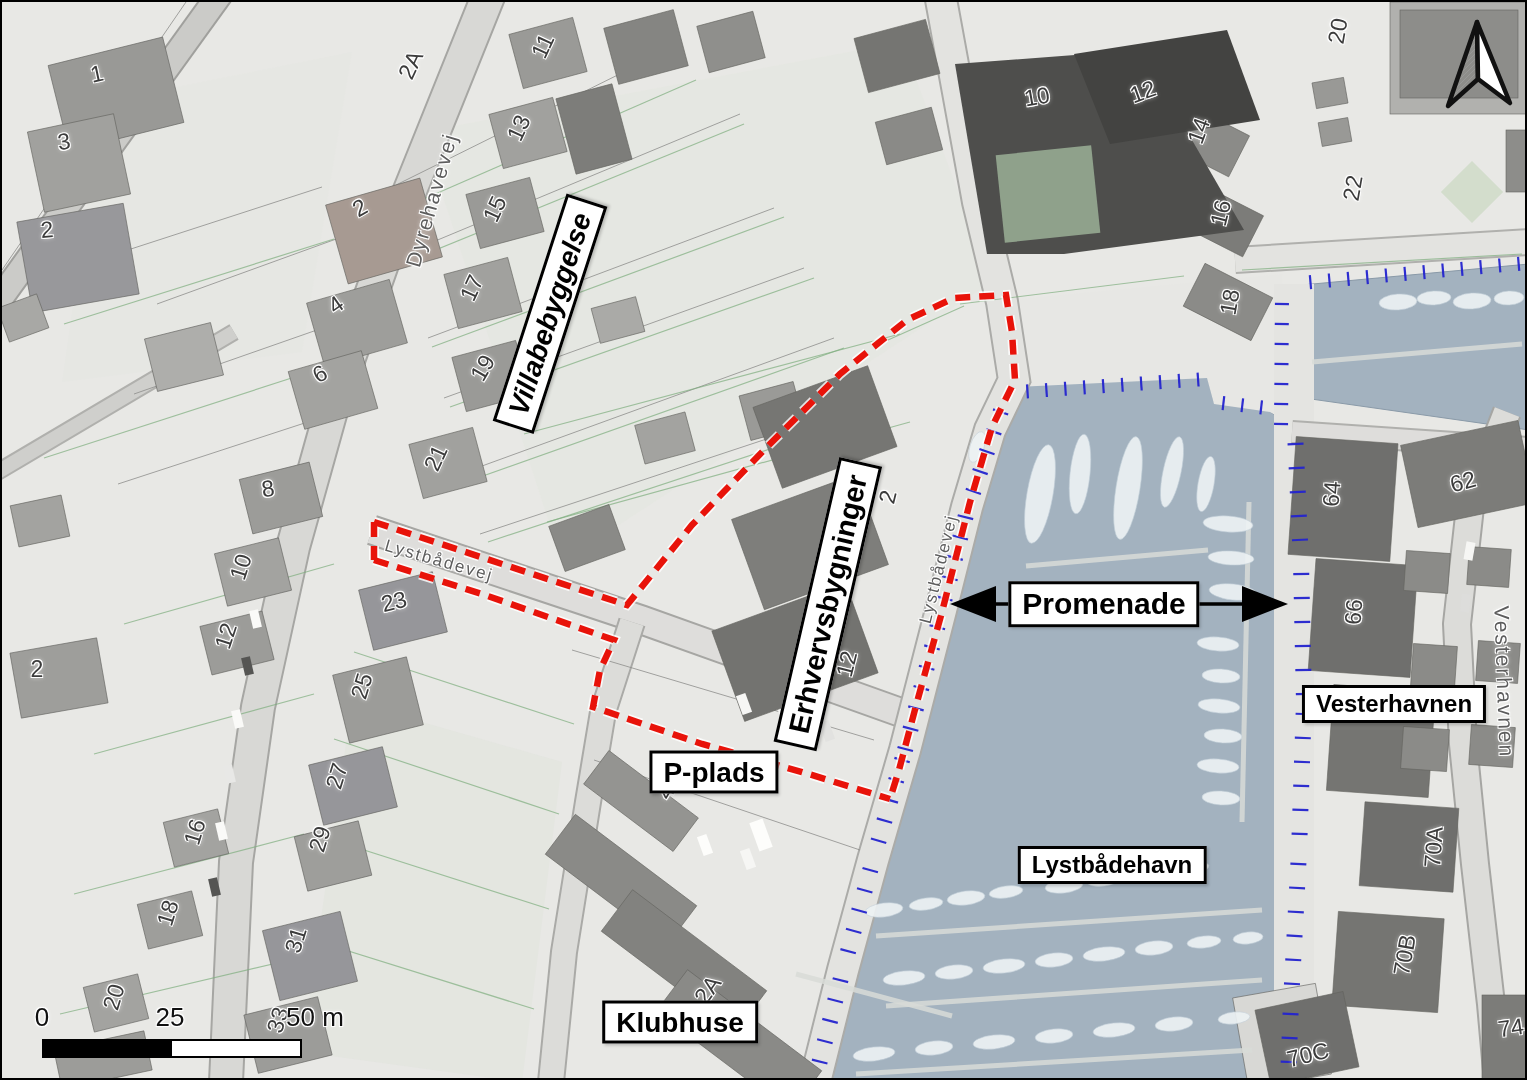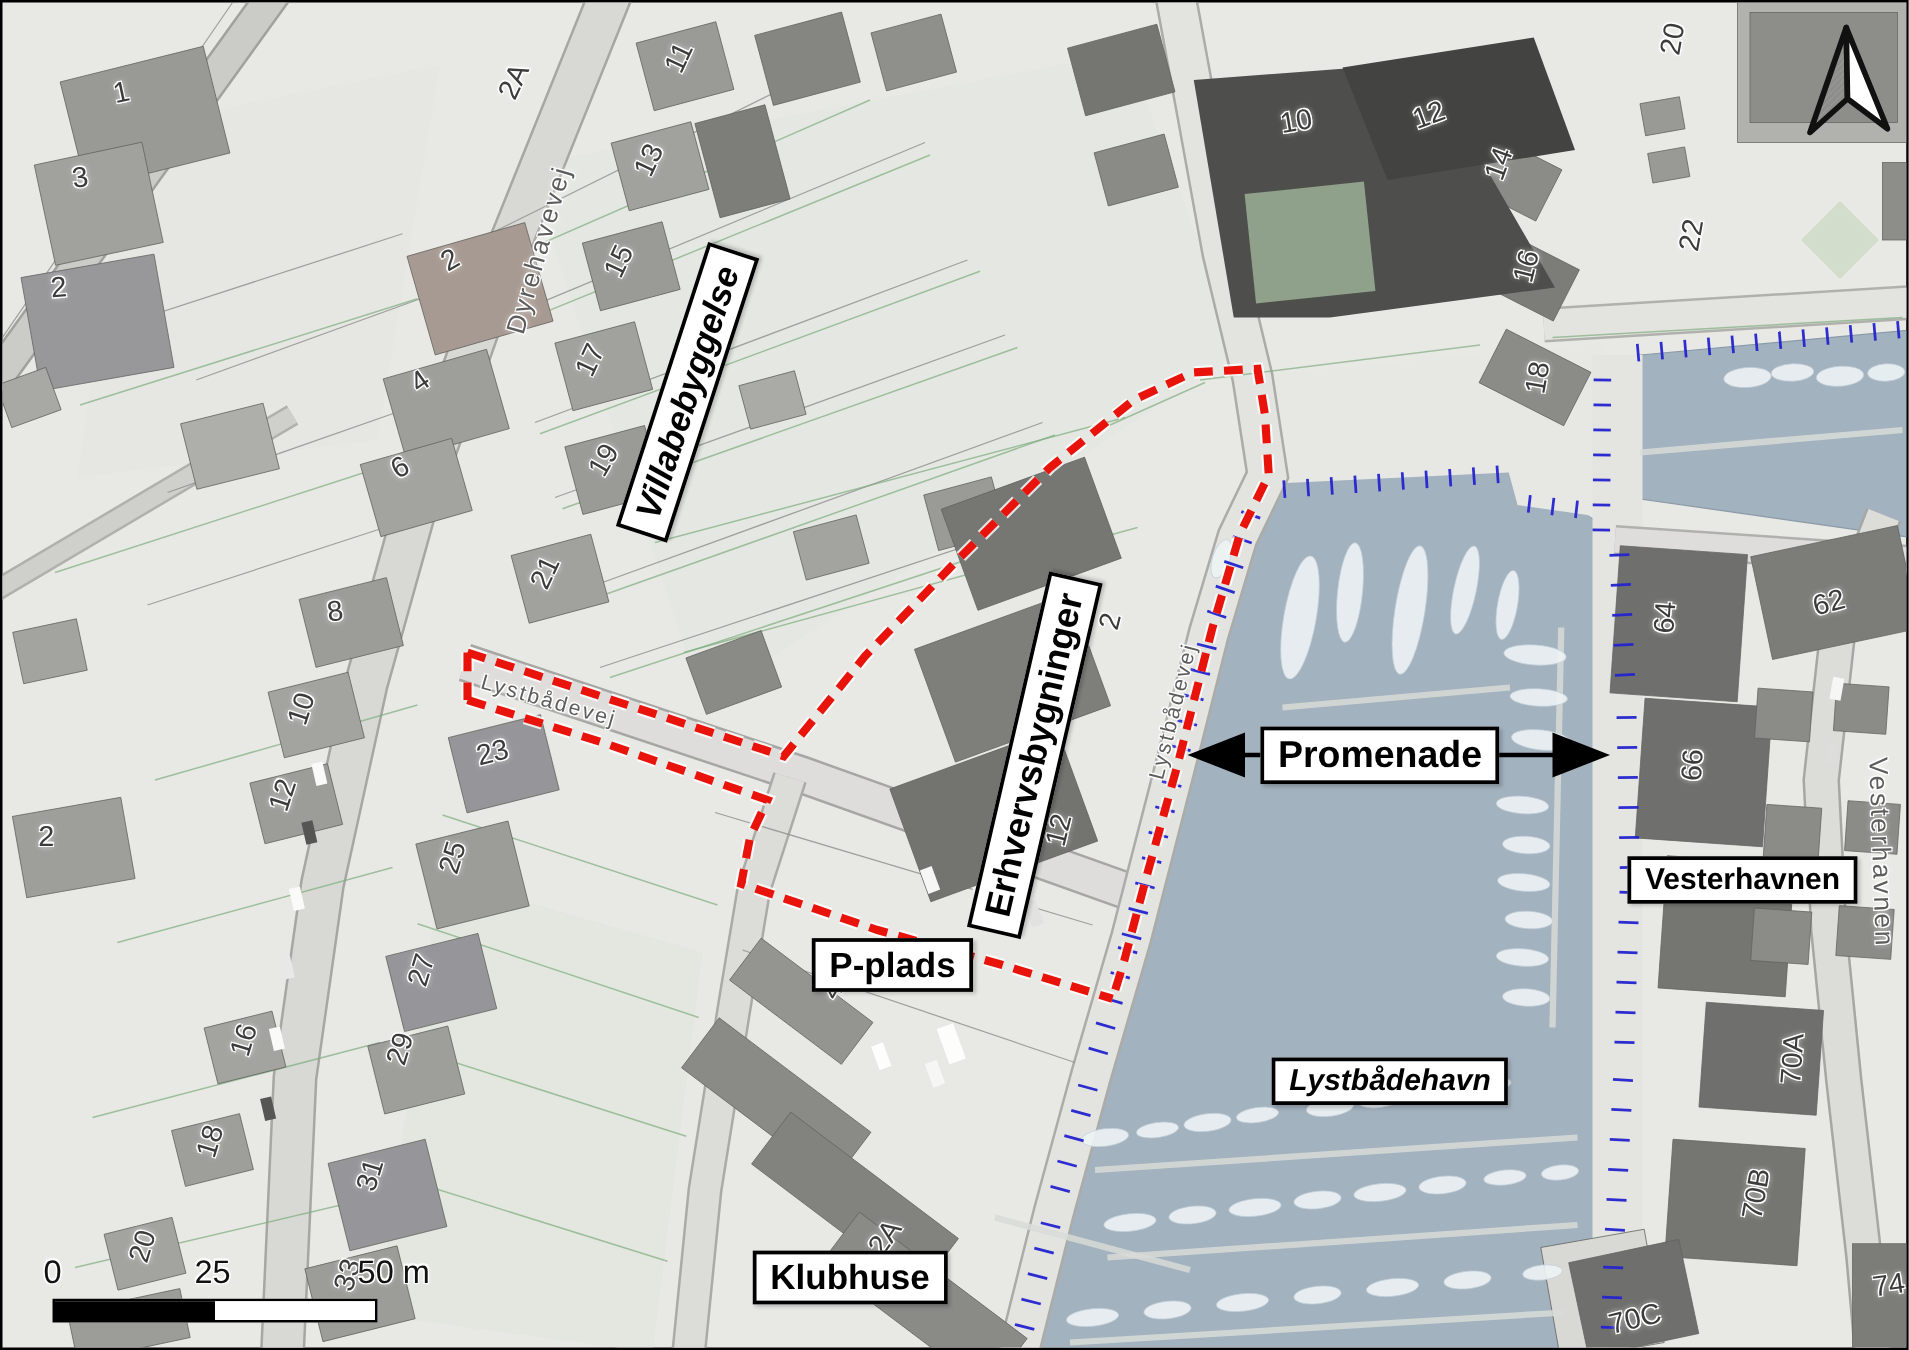--- a/index.html
+++ b/index.html
@@ -431,21 +431,21 @@
       <div class="hn" style="left: 1432px; top: 845px; --r: -86deg;">70A</div>
       <div class="hn" style="left: 1403px; top: 953px; --r: -80deg;">70B</div>
       <div class="hn" style="left: 1306px; top: 1053px; --r: -14deg;">70C</div>
       <div class="hn" style="left: 1509px; top: 1026px; --r: -8deg;">74</div>
     </div>
   <div id="region-labels">
       <div class="rlabel it" style="left: 548px; top: 312px; font-size: 28px; --r: -72deg;">Villabebyggelse</div>
       <div class="rlabel" style="left: 826px; top: 602px; font-size: 29px; --r: -77deg;">Erhvervsbygninger</div>
       <div class="rlabel" style="left: 1102px; top: 602px; font-size: 30px; --r: 0deg;">Promenade</div>
       <div class="rlabel" style="left: 712px; top: 770px; font-size: 28px; --r: 0deg;">P-plads</div>
-      <div class="rlabel" style="left: 1110px; top: 863px; font-size: 24px; font-style: italic; --r: 0deg;">Lystbådehavn</div>
+      <div class="rlabel" style="left: 1110px; top: 863px; font-size: 24px; --r: 0deg;">Lystbådehavn</div>
       <div class="rlabel" style="left: 678px; top: 1020px; font-size: 28px; --r: 0deg;">Klubhuse</div>
       <div class="rlabel" style="left: 1392px; top: 702px; font-size: 24px; --r: 0deg;">Vesterhavnen</div>
     </div>
 
   <div class="sb-label sb-0">0</div>
   <div class="sb-label sb-25">25</div>
   <div class="sb-label sb-50">50 m</div>
   <div class="sb-bar">
     <div class="sb-black"></div>
     <div class="sb-white"></div>

